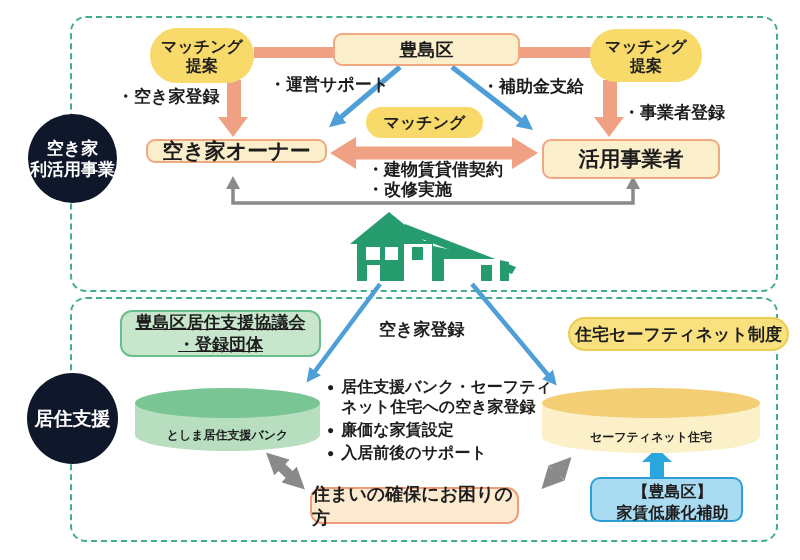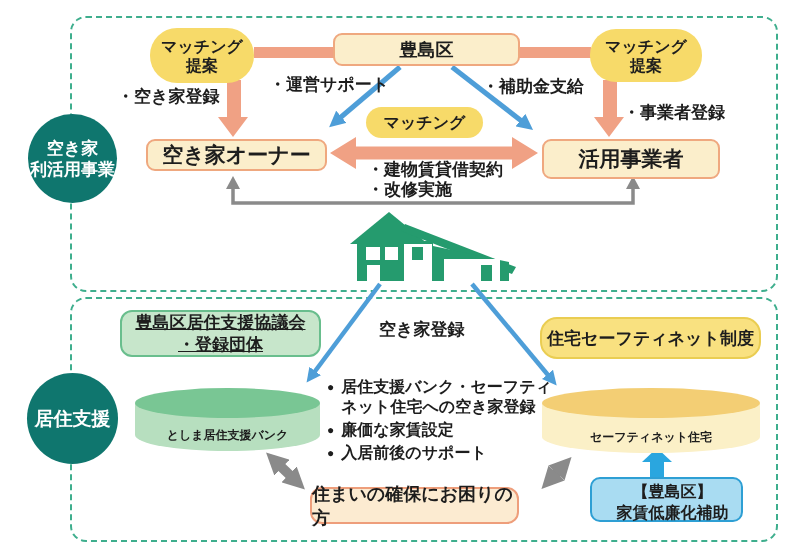--- a/index.html
+++ b/index.html
@@ -7,21 +7,21 @@
     position:relative;width:800px;height:560px;background:#ffffff;overflow:hidden;
     font-family:"Liberation Sans","DejaVu Sans",sans-serif;color:#1d1d1d;
   }
   .pre{white-space:pre-line;}
   .sec-border{
     position:absolute;border:2px dashed #3eae8d;border-radius:16px;background:transparent;z-index:0;
   }
   .svg-layer{position:absolute;left:0;top:0;z-index:1;}
   .shape{position:absolute;z-index:2;box-sizing:border-box;}
   .circle{
-    border-radius:50%;background:#0f766e;color:#ffffff;display:flex;align-items:center;justify-content:center;
+    border-radius:50%;background:#0f172a;color:#ffffff;display:flex;align-items:center;justify-content:center;
     text-align:center;font-weight:bold;font-family:Liberation Serif, serif;
   }
   .creambox{
     background:#fbeecb;border:2.5px solid #efa87f;border-radius:9px;display:flex;align-items:center;justify-content:center;
     font-weight:bold;text-align:center;
   }
   .blob{
     background:#f7da69;border-radius:27px;display:flex;align-items:center;justify-content:center;
     font-weight:bold;text-align:center;line-height:19px;font-size:16px;
   }
@@ -131,32 +131,32 @@
 提案</div>
   <div class="shape creambox" style="left:333px;top:33px;width:187px;height:33px;font-size:18px;">豊島区</div>
 
   <div class="plainlabel" style="left:117px;top:87px;">・空き家登録</div>
   <div class="plainlabel" style="left:269px;top:75px;">・運営サポート</div>
   <div class="plainlabel" style="left:482px;top:77px;">・補助金支給</div>
   <div class="plainlabel" style="left:623px;top:103px;">・事業者登録</div>
 
   <div class="shape blob" style="left:366px;top:107px;width:117px;height:31px;border-radius:16px;">マッチング</div>
 
-  <div class="shape creambox" style="left:146px;top:139px;width:181px;height:32px;font-size:21px;">空き家オーナー</div>
+  <div class="shape creambox" style="left:146px;top:139px;width:181px;height:24px;font-size:21px;">空き家オーナー</div>
   <div class="shape creambox" style="left:542px;top:139px;width:178px;height:40px;font-size:21px;">活用事業者</div>
 
   <div class="plainlabel pre" style="left:367px;top:160px;">・建物賃貸借契約
 ・改修実施</div>
 
   <div class="shape greenbox pre" style="left:120px;top:310px;width:201px;height:47px;">豊島区居住支援協議会
 ・登録団体</div>
 
   <div class="plainlabel" style="left:379px;top:320px;">空き家登録</div>
 
-  <div class="shape yellowbox" style="left:540px;top:317px;width:221px;height:42px;text-align:center;">住宅セーフティネット制度</div>
+  <div class="shape yellowbox" style="left:568px;top:317px;width:221px;height:34px;text-align:center;">住宅セーフティネット制度</div>
 
   <div class="cyl green-cyl" style="left:135px;top:388px;width:185px;height:63px;">
     <div class="cyl-body"></div>
     <div class="cyl-top"></div>
     <div class="cyl-label">としま居住支援バンク</div>
   </div>
 
   <div class="cyl yellow-cyl" style="left:542px;top:388px;width:218px;height:65px;">
     <div class="cyl-body"></div>
     <div class="cyl-top"></div>

